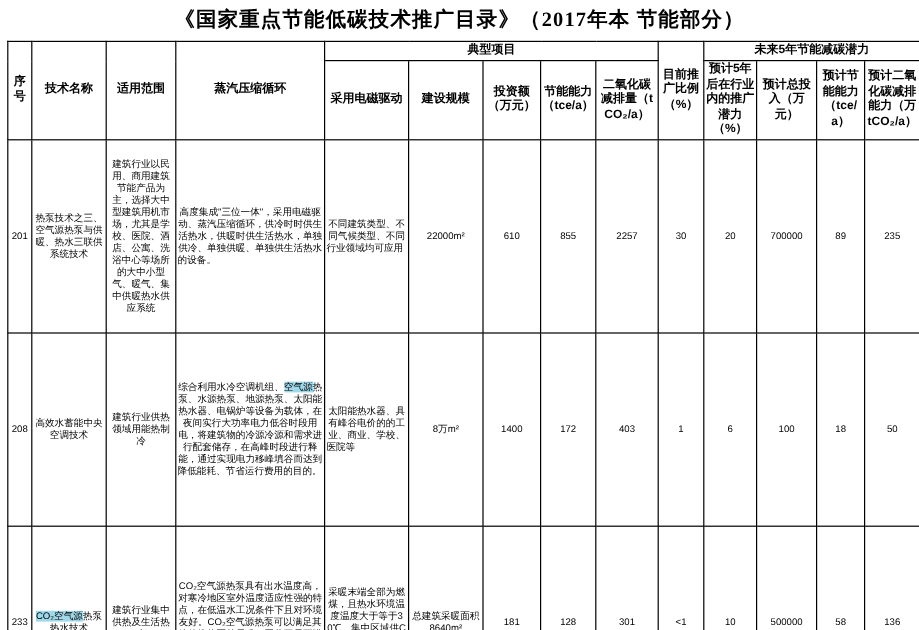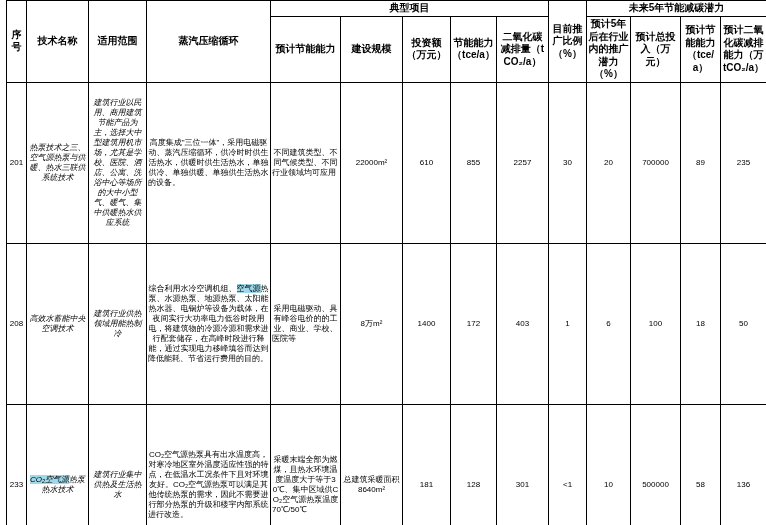--- a/index.html
+++ b/index.html
@@ -64,21 +64,20 @@
     text-align-last: left;
     vertical-align: middle;
     padding: 2px 2px;
     line-height: 1.3;
   }
   td.center-just {
     text-align: center;
     vertical-align: middle;
     line-height: 1.35;
     padding: 2px 1px;
-    font-style: italic;
   }
   .num {
     font-size: 9px;
   }
   .hl {
     background: #9fd8e8;
     text-align: right;
   }
   .c-seq { width: 20px; }
   .c-name { width: 62px; }
@@ -93,20 +92,21 @@
   .c-ratio { width: 44px; }
   .c-total { width: 50px; }
   .c-psave { width: 40px; }
   .c-pco2 { width: 46px; }
 </style>
 </head>
 <body>
 
 <div class="page">
 
+  <div class="doc-title">《国家重点节能低碳技术推广目录》（2017年本 节能部分）</div>
 
   <table class="main">
     <colgroup>
       <col class="c-seq">
         <col class="c-name">
         <col class="c-scope">
         <col class="c-content">
       <col class="c-cond">
         <col class="c-scale">
         <col class="c-invest">
@@ -122,21 +122,21 @@
       <tr class="grp-row">
         <th rowspan="2" class="hdr-vert">序号</th>
         <th rowspan="2" class="hdr-vert">技术名称</th>
         <th rowspan="2" class="hdr-vert">适用范围</th>
         <th rowspan="2" class="hdr-vert">蒸汽压缩循环</th>
         <th colspan="5">典型项目</th>
         <th rowspan="2" class="hdr-vert">目前推广比例（%）</th>
         <th colspan="4">未来5年节能减碳潜力</th>
       </tr>
       <tr class="hdr-tall">
-        <th class="hdr-vert">预计节能能力</th>
+        <th class="hdr-vert">采用电磁驱动</th>
         <th class="hdr-vert">建设规模</th>
         <th class="hdr-vert">投资额（万元）</th>
         <th class="hdr-vert">节能能力（tce/a）</th>
         <th class="hdr-vert">二氧化碳减排量（tCO₂/a）</th>
         <th class="hdr-vert">预计5年后在行业内的推广潜力（%）</th>
         <th class="hdr-vert">预计总投入（万元）</th>
         <th class="hdr-vert">预计节能能力（tce/a）</th>
         <th class="hdr-vert">预计二氧化碳减排能力（万tCO₂/a）</th>
       </tr>
     </thead>
@@ -155,21 +155,21 @@
         <td class="body-cell num">20</td>
         <td class="body-cell num">700000</td>
         <td class="body-cell num">89</td>
         <td class="body-cell num">235</td>
       </tr>
       <tr>
         <td class="body-cell num">208</td>
         <td class="body-cell center-just">高效水蓄能中央空调技术</td>
         <td class="body-cell center-just">建筑行业供热领域用能热制冷</td>
         <td class="body-cell just">综合利用水冷空调机组、<span class="hl">空气源</span>热泵、水源热泵、地源热泵、太阳能热水器、电锅炉等设备为载体，在夜间实行大功率电力低谷时段用电，将建筑物的冷源冷源和需求进行配套储存，在高峰时段进行释能，通过实现电力移峰填谷而达到降低能耗、节省运行费用的目的。</td>
-        <td class="body-cell just">采用电磁驱动、具有峰谷电价的的工业、商业、学校、医院等</td>
+        <td class="body-cell just">太阳能热水器、具有峰谷电价的的工业、商业、学校、医院等</td>
         <td class="body-cell num">8万m²</td>
         <td class="body-cell num">1400</td>
         <td class="body-cell num">172</td>
         <td class="body-cell num">403</td>
         <td class="body-cell num">1</td>
         <td class="body-cell num">6</td>
         <td class="body-cell num">100</td>
         <td class="body-cell num">18</td>
         <td class="body-cell num">50</td>
       </tr>

